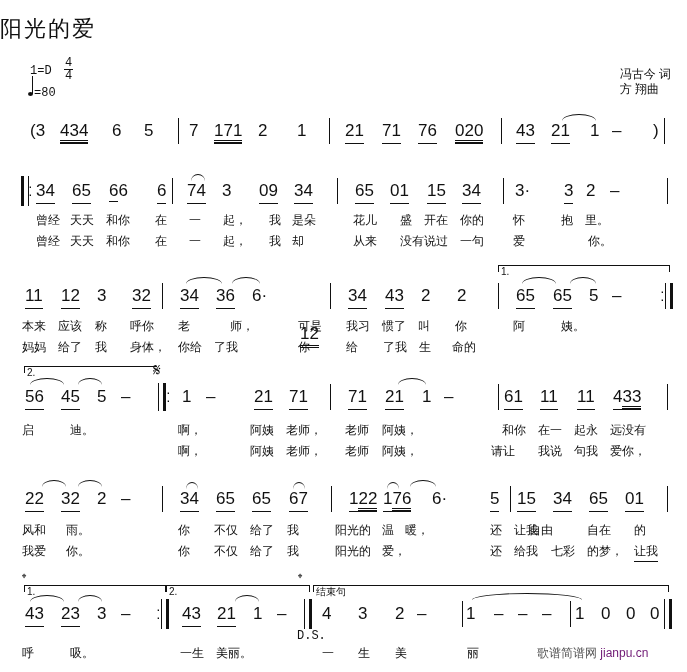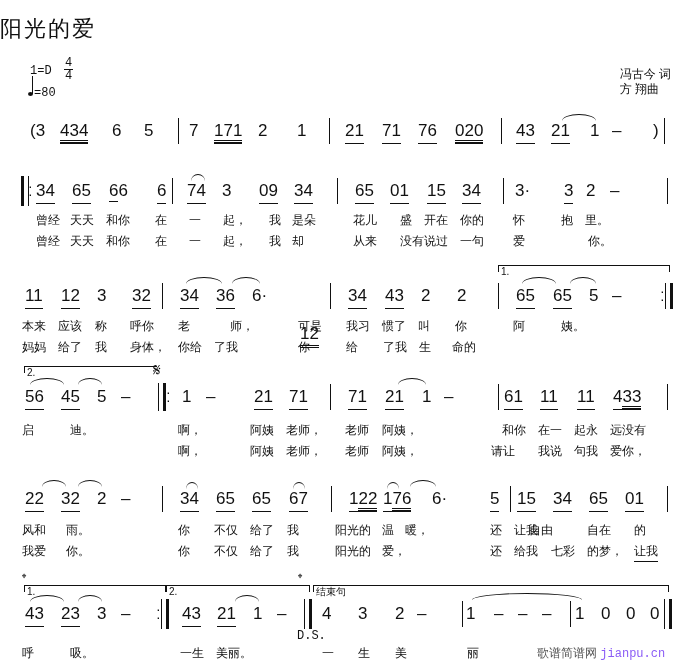--- a/index.html
+++ b/index.html
@@ -25,21 +25,21 @@
   .u2 { border-bottom:3.5px double #111; padding-bottom:0px;margin-top:38px; }
   .bar { position:absolute; width:1px; background:#111; }
   .dbar { position:absolute; width:4px; border-left:1px solid #111; border-right:3px solid #111; }
   .rep { position:absolute; font-size:14px; line-height:8px; }
   .lyr { position:absolute; font-size:12px; }
   .volta { position:absolute; border-top:1px solid #111; border-left:1px solid #111; height:6px; font-size:10px; padding-left:2px; line-height:11px; }
   .volta.r { border-right:1px solid #111; }
   .slur { position:absolute; border-top:1.3px solid #111; border-radius:50% 50% 0 0 / 100% 100% 0 0; height:6px; }
   .sym { position:absolute; font-size:14px; }
   .wm { position:absolute; left:537px; top:645px; font-size:12px; color:#555; }
-  .wm span { color:#8b5cf6; font-family:Liberation Mono, monospace; }
+  .wm span { color:#701a75; font-family:Liberation Sans, sans-serif; }
 </style>
 </head>
 <body>
 
 <div class="abs title">阳光的爱</div>
 <div class="abs key">1=D</div>
 <div class="abs ts">
   <div>4</div>
   <div>4</div>
 </div>

